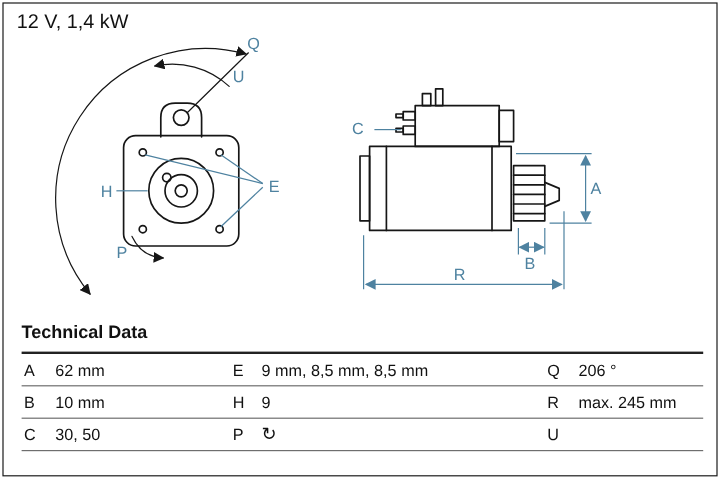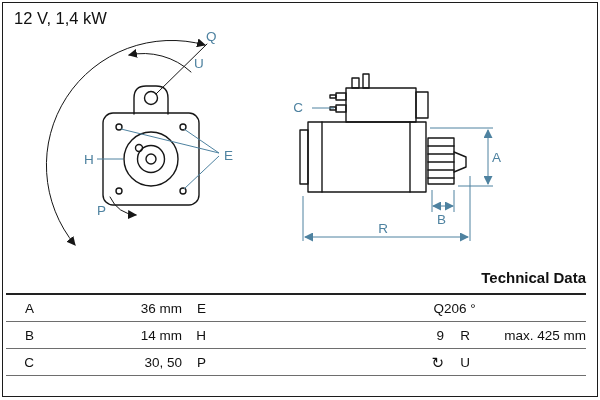--- a/index.html
+++ b/index.html
@@ -14,21 +14,21 @@
     border:1px solid #1c1c1c; pointer-events:none;
   }
   .spec {
     position:absolute; left:14px; top:9px; font-size:16.5px; color:#111; z-index:2;
   }
   .drawing { position:absolute; left:0; top:0; }
   .ink { stroke:var(--ink); stroke-width:1.4; fill:none; stroke-linejoin:round; stroke-linecap:round; }
   .ink.thin { stroke-width:1; }
   .dim { stroke:var(--accent); stroke-width:1; fill:none; }
   .lbl { fill:var(--accent); font-family:"Liberation Sans", sans-serif; font-size:13.5px; }
-  .tech { position:absolute; left:6px; right:14px; top:264px;text-align:right; }
+  .tech { position:absolute; left:18px; right:14px; top:264px; }
   .tech-title { font-size:15px; font-weight:bold; margin:5px 0 7px 0; color:#111; }
   .tbody { border-top:2px solid #222; }
   .trow {
     display:grid; grid-template-columns:26px 148px 24px 238px 26px 1fr;
     align-items:center; height:27px; border-bottom:1px solid #6e6e6e;
     font-size:13.5px; padding-left:2px;
   }
   .k { color:#111; }
   .v { color:#111; white-space:nowrap; }
   .v.rot { font-size:15px; line-height:1; }
@@ -125,33 +125,34 @@
     <text class="lbl" x="437" y="224">B</text>
     <text class="lbl" x="383" y="233" text-anchor="middle">R</text>
   </svg>
 
   <div class="tech">
     <div class="tech-title">Technical Data</div>
     <div class="tbody">
 
       <div class="trow">
         <span class="k">A</span>
-        <span class="v">36 mm</span>
+        <span class="v">62 mm</span>
         <span class="k">E</span>
+        <span class="v">9 mm, 8,5 mm, 8,5 mm</span>
         <span class="k">Q</span>
         <span class="v">206 °</span>
       </div>
 
       <div class="trow">
         <span class="k">B</span>
-        <span class="v">14 mm</span>
+        <span class="v">10 mm</span>
         <span class="k">H</span>
         <span class="v">9</span>
         <span class="k">R</span>
-        <span class="v">max. 425 mm</span>
+        <span class="v">max. 245 mm</span>
       </div>
 
       <div class="trow">
         <span class="k">C</span>
         <span class="v">30, 50</span>
         <span class="k">P</span>
         <span class="v rot">↻</span>
         <span class="k">U</span>
       </div>
 

